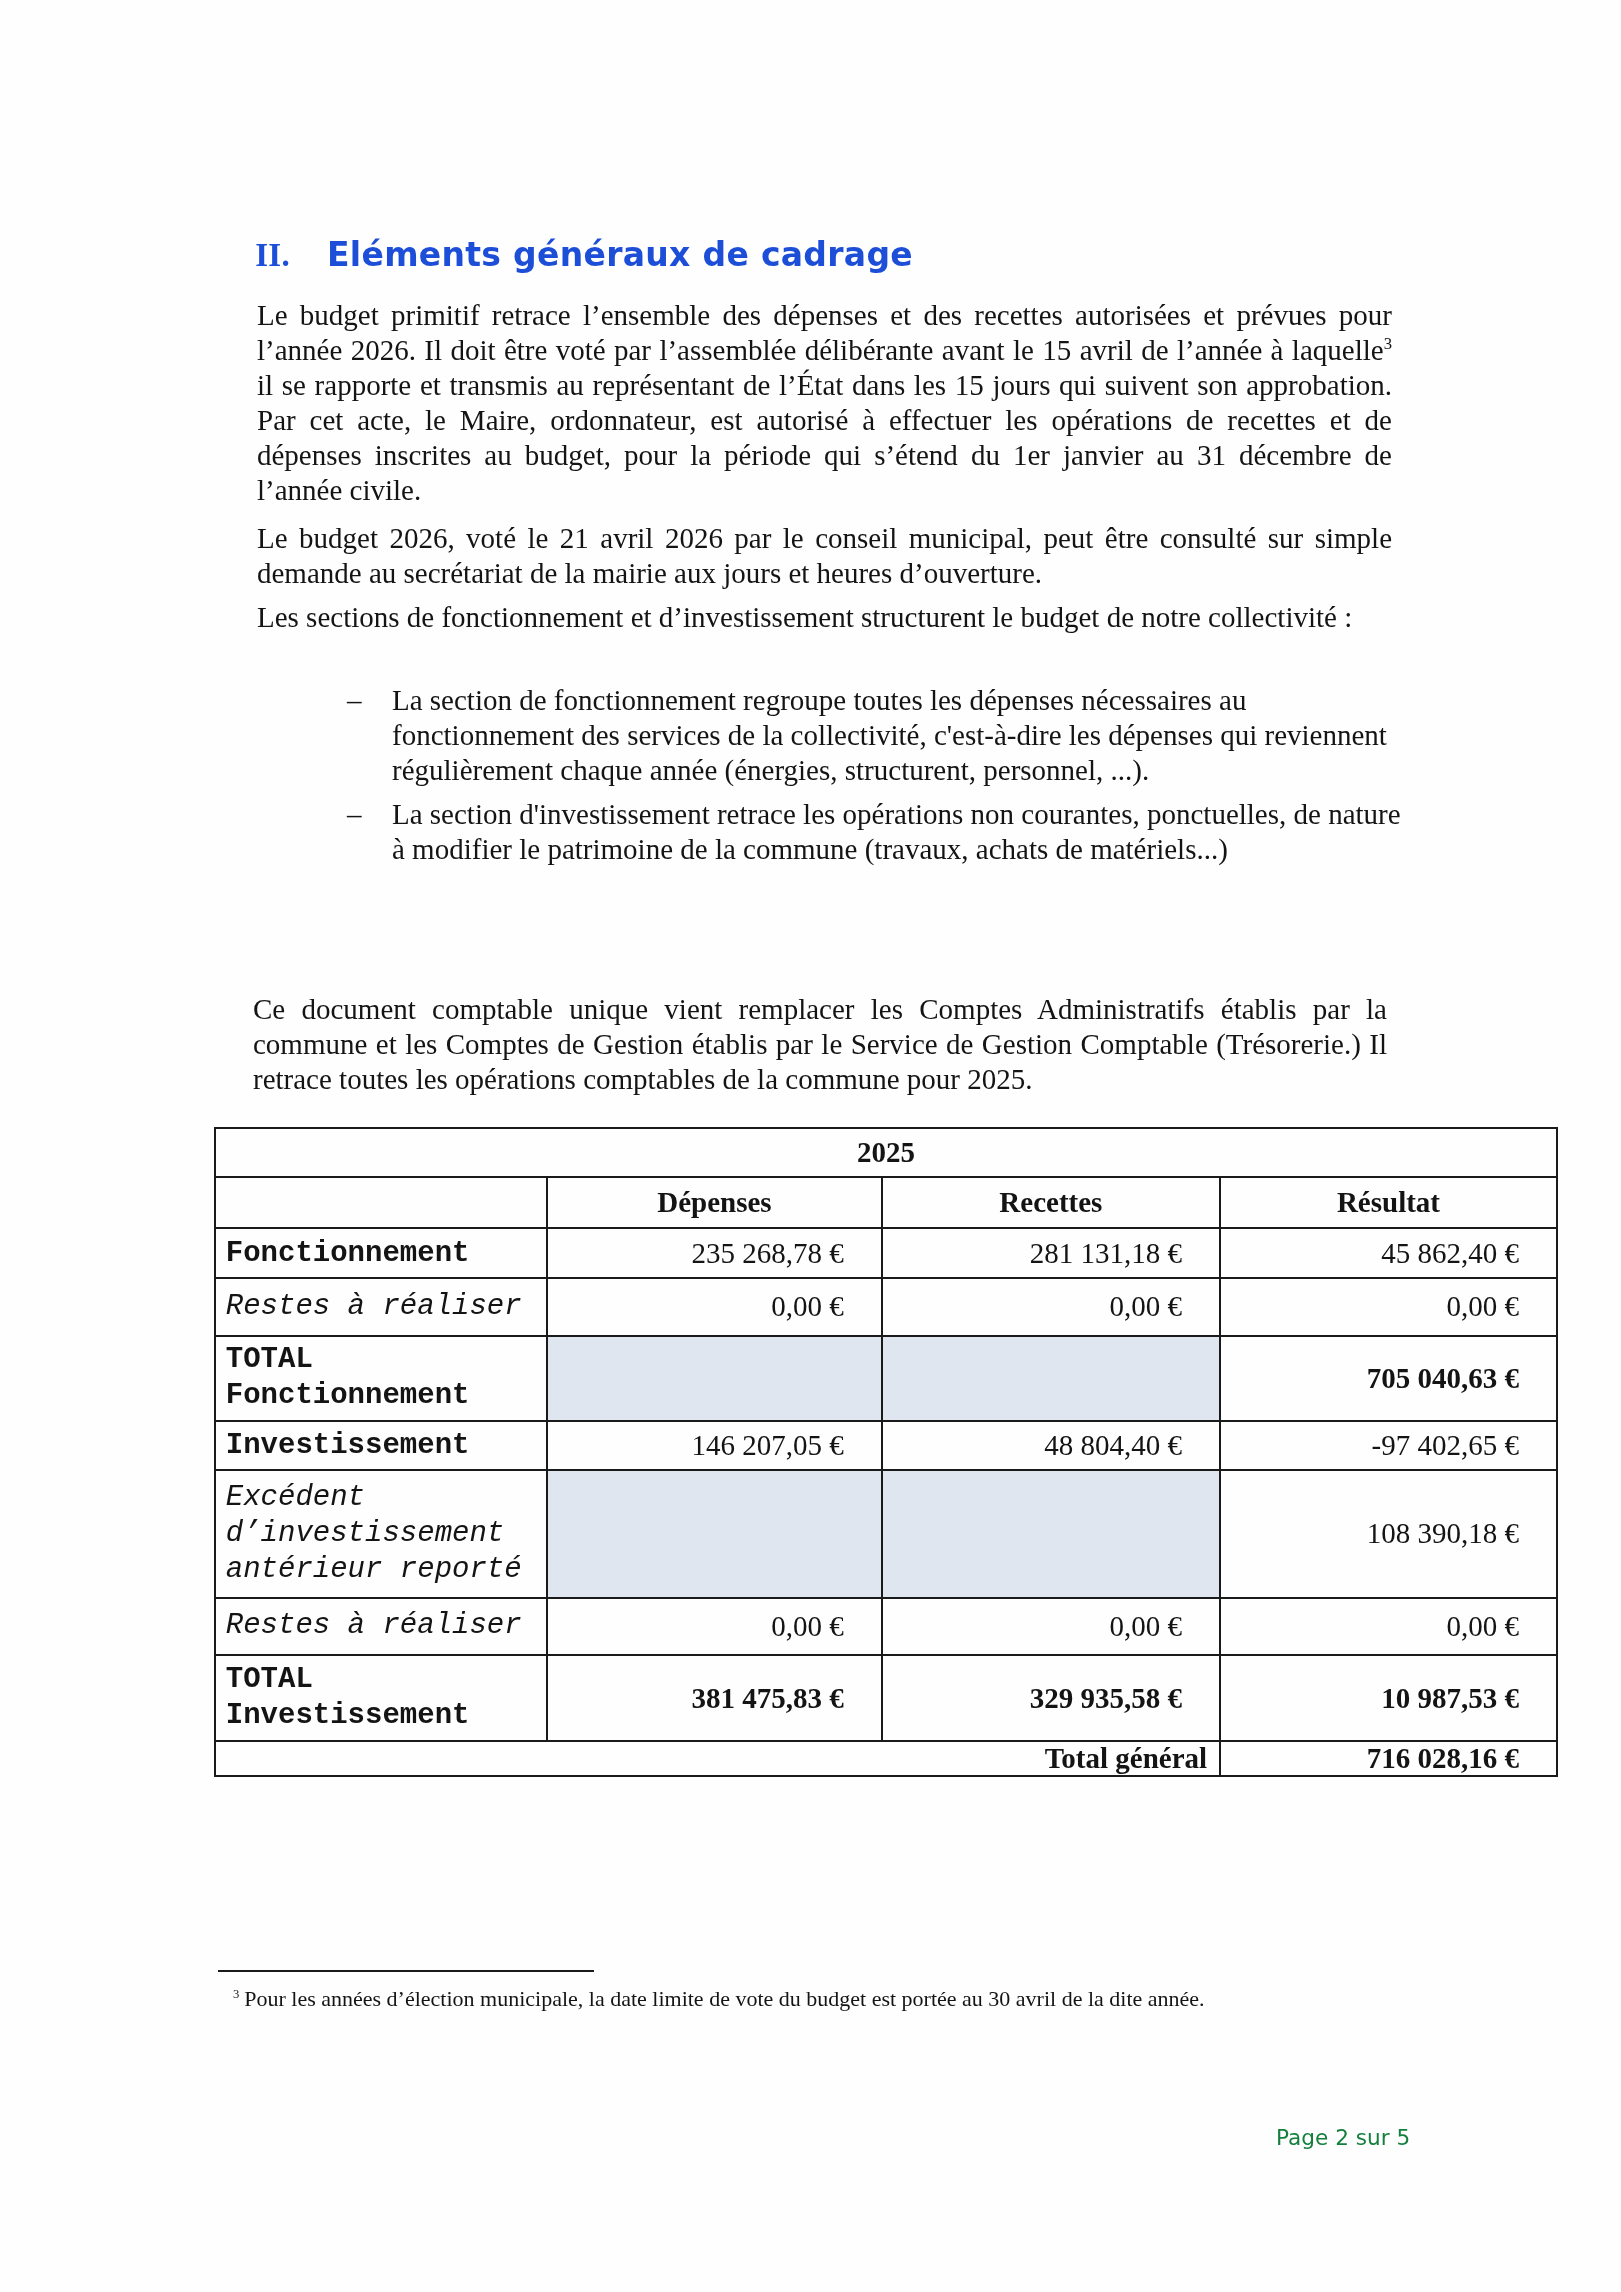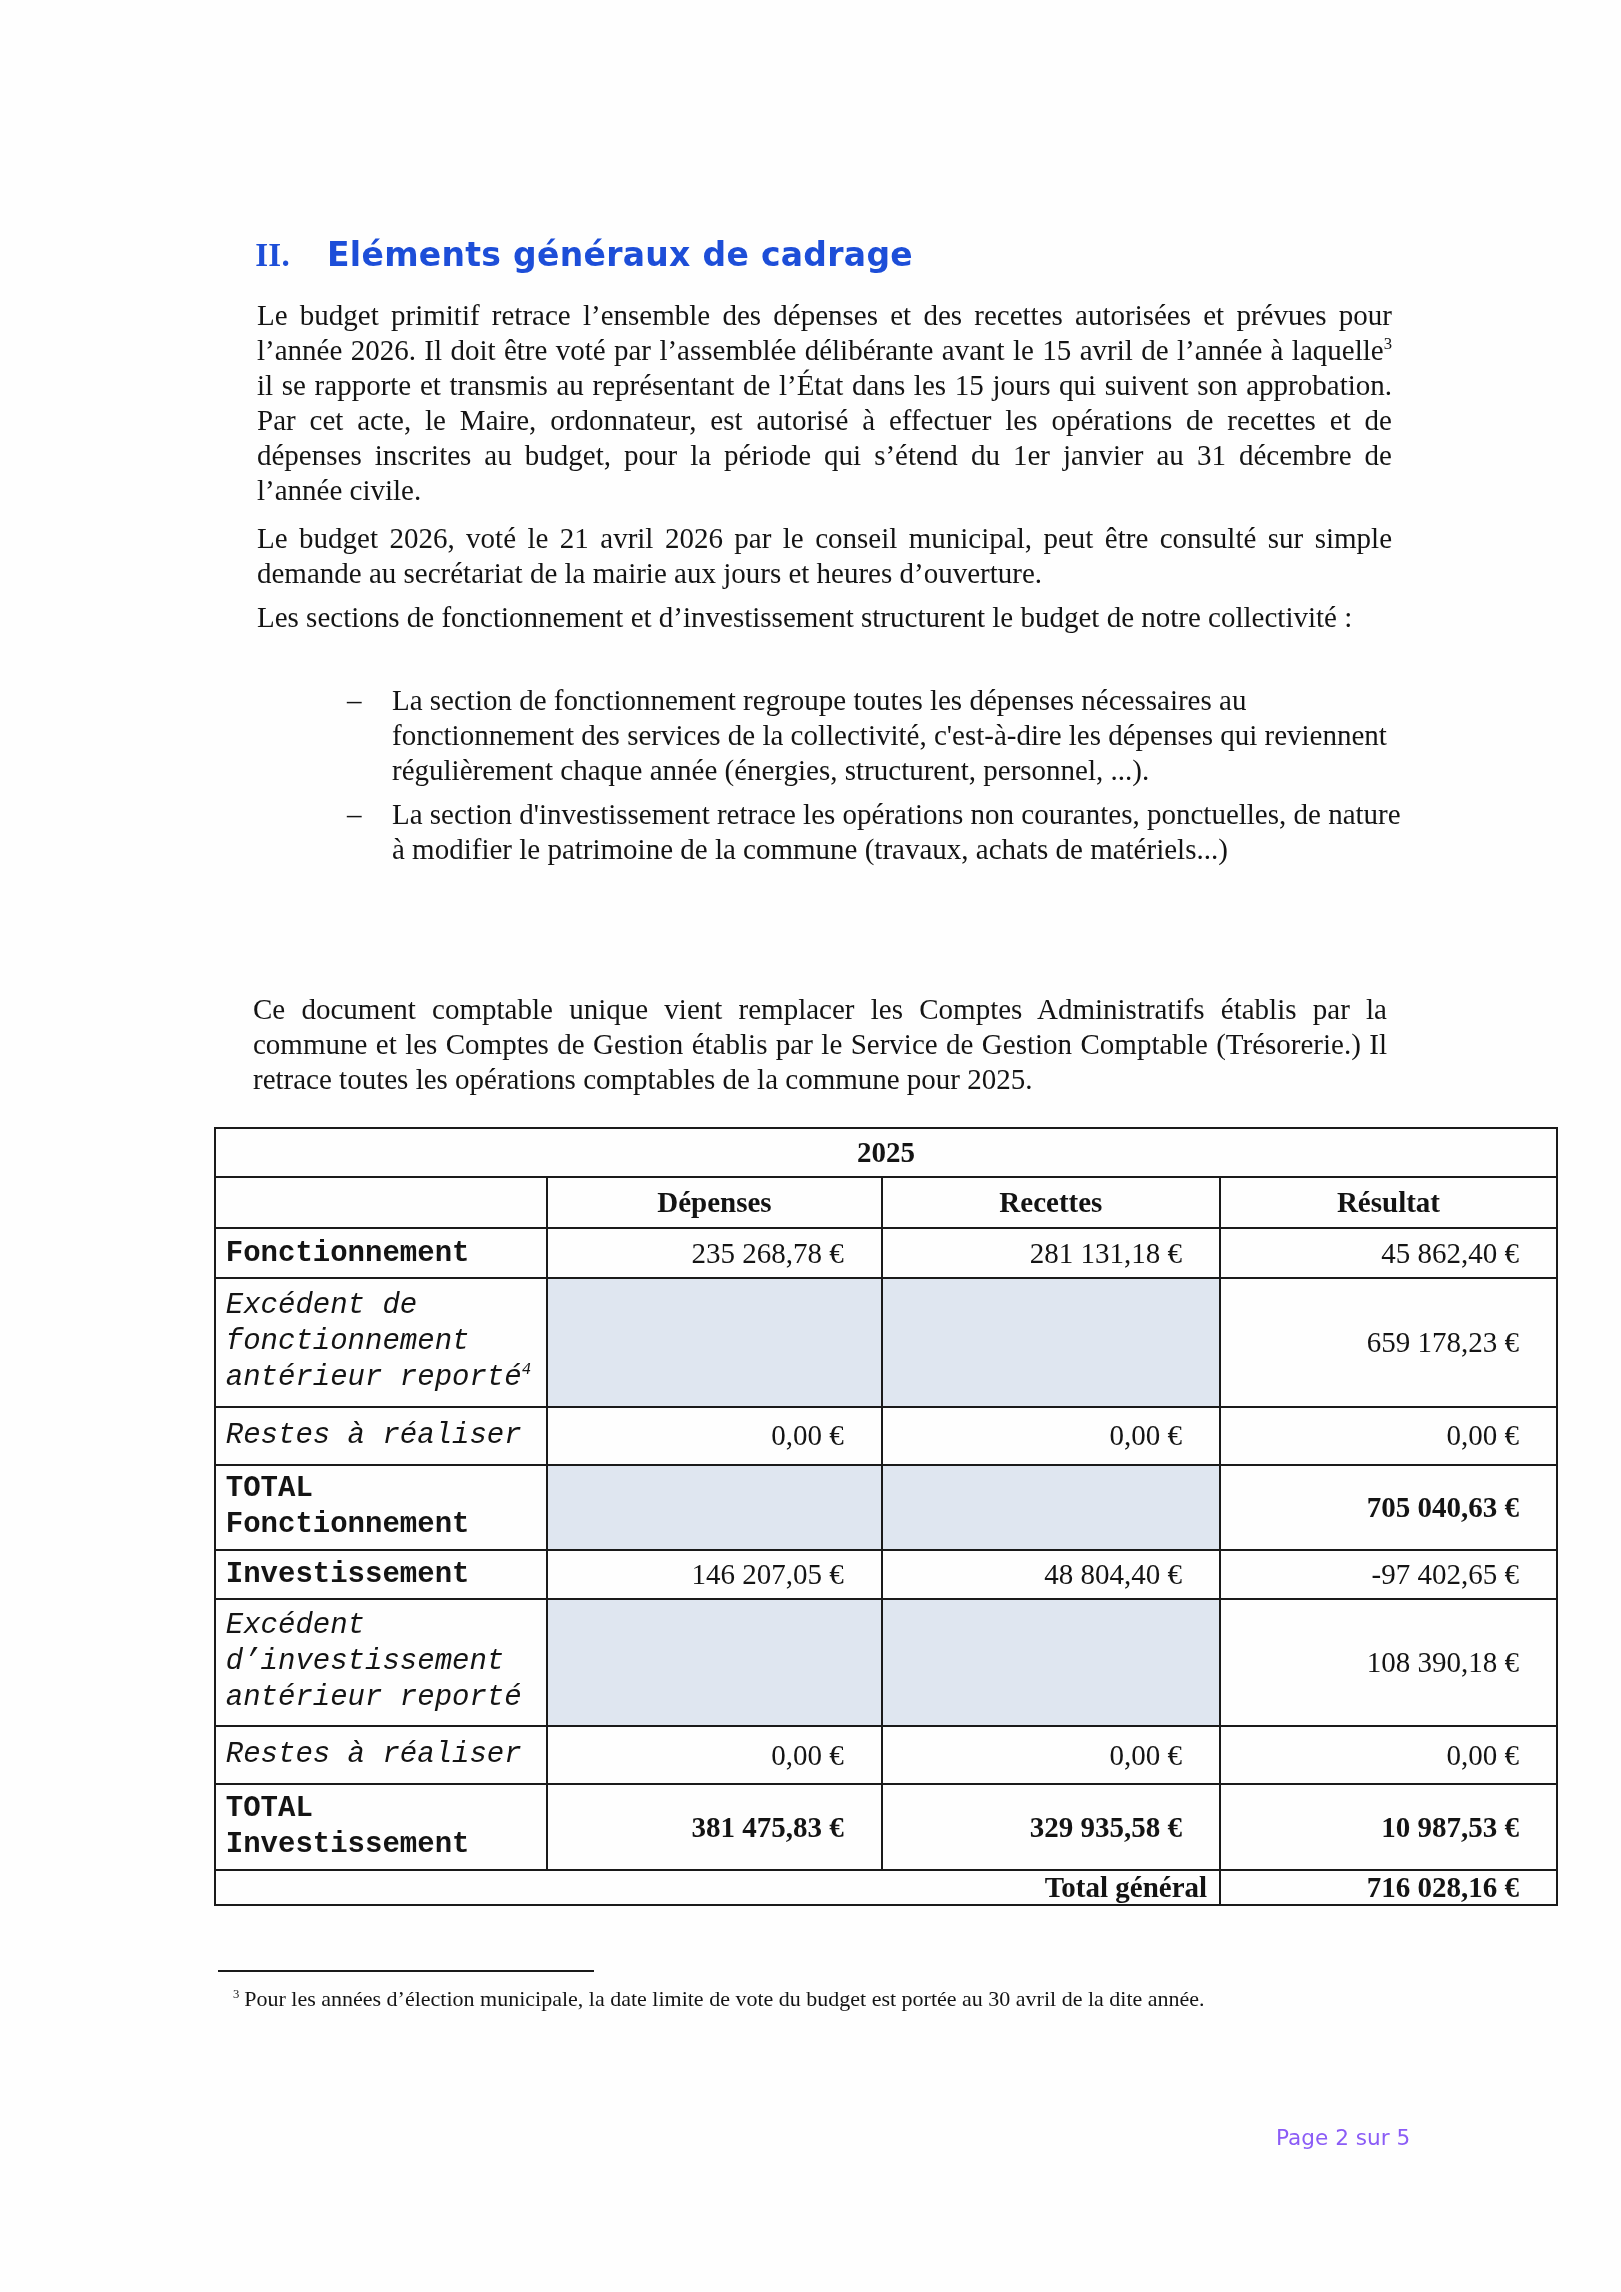--- a/index.html
+++ b/index.html
@@ -53,21 +53,21 @@
   .r-gen td { height: 31px; }
   .r-total .lbl, .r-total2 .lbl { font-weight: bold; line-height: 36px; border-radius: 28px; }
   .gen-label { text-align: right; font-weight: bold; padding-right: 11.8px !important; }
   .fin-table sup { font-size: 15.7px; line-height: 0; }
 
   .fn-rule { position: absolute; left: 218px; top: 1970px; width: 376px; height: 2px; background: #1a1a1a; }
   .footnotes { position: absolute; left: 218px; top: 1984px; width: 1225px; font-size: 22px; line-height: 29px; margin-left: 15px; }
   .footnotes sup { font-size: 12.7px; line-height: 0; margin-right: 4.9px; }
 
   .page-num { position: absolute; left: 1276px; top: 2125px; font-family: "DejaVu Sans", "Liberation Sans", sans-serif;
-              font-size: 21.6px; color: #8b5cf6; }
+              font-size: 21.6px; color: #15803d; }
 </style>
 </head>
 <body>
 
 <div class="page">
 
   <div id="h2" class="section-heading">
     <span class="num">II.</span><span>Eléments généraux de cadrage</span>
   </div>
 
@@ -103,26 +103,20 @@
       <th>Résultat</th>
     </tr>
 
     <tr class="r-fonct">
       <td class="lbl bold">Fonctionnement</td>
       <td class="num">235 268,78 €</td>
       <td class="num">281 131,18 €</td>
       <td class="num">45 862,40 €</td>
     </tr>
 
-    <tr class="r-exc">
-      <td class="lbl it"><span>Excédent de fonctionnement antérieur reporté</span><sup>4</sup></td>
-      <td class="shade"></td>
-      <td class="shade"></td>
-      <td class="num">659 178,23 €</td>
-    </tr>
 
     <tr class="r-rest">
       <td class="lbl it">Restes à réaliser</td>
       <td class="num">0,00 €</td>
       <td class="num">0,00 €</td>
       <td class="num">0,00 €</td>
     </tr>
 
     <tr class="r-total">
       <td class="lbl"><span>TOTAL</span><br><span>Fonctionnement</span></td>

